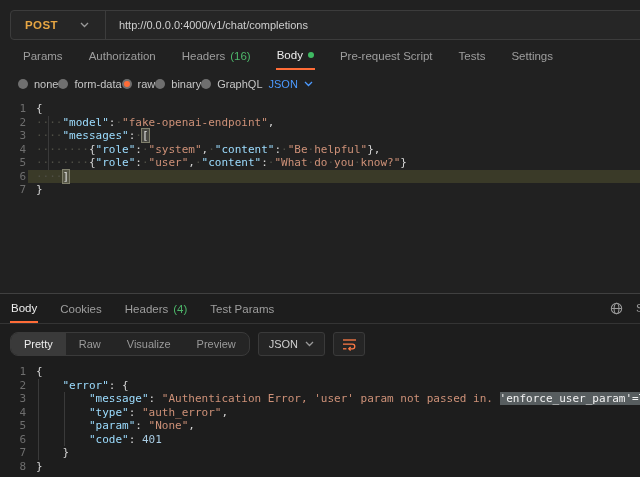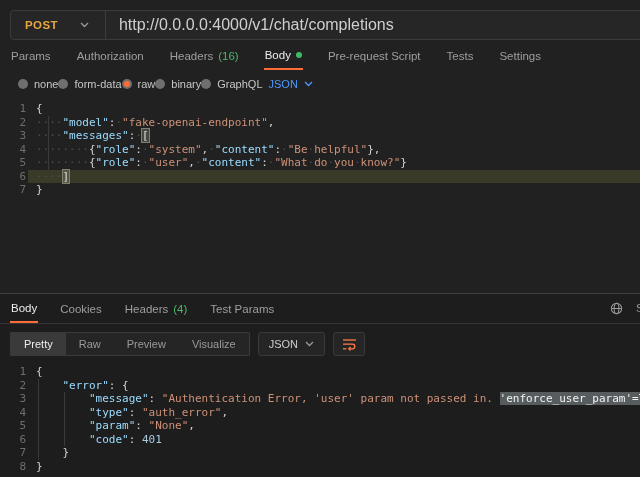--- a/index.html
+++ b/index.html
@@ -3,23 +3,23 @@
 <meta charset="utf-8">
 <style>
   html,body{width:640px;height:477px;margin:0;overflow:hidden;background:#212121;
     font-family:"Liberation Sans",sans-serif;-webkit-font-smoothing:antialiased;}
   
   .url-bar{position:absolute;left:10px;top:10px;width:660px;height:30px;background:#262626;
     border:1px solid #3c3c3c;border-radius:4px;display:flex;align-items:center;box-sizing:border-box;}
   .method{color:#e7a643;font-weight:bold;font-size:11.5px;letter-spacing:.4px;padding:0 22px 0 14px;}
   .chev{display:flex;align-items:center;padding-right:16px;}
   .vdiv{width:1px;height:28px;background:#3c3c3c;}
-  .url-text{color:#cfcfcf;font-size:16px;padding-left:13px;}
-  
-  .req-tabs{position:absolute;left:10px;top:46px;display:flex;gap:24px;height:24px;font-size:11.5px;color:#9e9e9e;justify-content:space-between;}
+  .url-text{color:#cfcfcf;font-size:11px;padding-left:13px;}
+  
+  .req-tabs{position:absolute;left:22px;top:46px;display:flex;gap:24px;height:24px;font-size:11.5px;color:#9e9e9e;justify-content:space-between;}
   .tab{display:flex;align-items:center;gap:5px;padding:2px 1px 6px 1px;cursor:default;}
   .tab.active{color:#ececec;border-bottom:2px solid #ff6c37;}
   .badge{color:#4db66a;}
   .dot{width:6px;height:6px;border-radius:50%;background:#3fba62;}
   
   .radio-row{position:absolute;left:18px;top:78px;display:flex;align-items:center;font-size:11px;color:#c6c6c6;}
   .opt{display:flex;align-items:center;gap:6px;}
   .radio{width:10px;height:10px;border-radius:50%;background:#6f6f6f;position:relative;}
   .radio.sel::after{content:"";position:absolute;left:2px;top:2px;width:6px;height:6px;border-radius:50%;background:#ff6c37;}
   .raw-type{display:flex;align-items:center;gap:6px;color:#4c9aff;margin-left:6px;}
@@ -41,21 +41,21 @@
   #req-editor{top:102px;height:191px;}
   
   .res-pane{position:absolute;left:0;top:293px;right:0;bottom:0;background:#1d1d1d;border-top:1px solid #404040;box-sizing:border-box;}
   .res-tabs{position:relative;display:flex;align-items:center;gap:21px;height:29px;padding-left:10px;
     font-size:11.5px;color:#9e9e9e;border-bottom:1px solid #343434;}
   .res-tabs .tab{height:100%;box-sizing:border-box;padding:0 1px;align-items:center;}
   .res-tabs .tab.active{border-bottom:2px solid #ff6c37;color:#ececec;}
   .globe{position:absolute;right:17px;top:8px;}
   .clipped{position:absolute;right:0;top:8px;width:4px;overflow:hidden;color:#9a9a9a;font-size:11.5px;}
   .toolbar{display:flex;gap:8px;margin:8px 0 0 10px;height:24px;align-items:stretch;font-size:11px;}
-  .seg{display:flex;border:1px solid #3a3a3a;border-radius:1px;background:#252525;overflow:hidden;justify-content:flex-end;}
+  .seg{display:flex;border:1px solid #3a3a3a;border-radius:8px;background:#252525;overflow:hidden;justify-content:flex-end;}
   .seg-item{padding:5px 13px;color:#9a9a9a;}
   .seg-item.active{background:#3a3a3a;color:#ededed;}
   .btn{display:flex;align-items:center;gap:7px;border:1px solid #3a3a3a;border-radius:3px;background:#252525;
     color:#cfcfcf;padding:0 10px;}
   .icon-btn{display:flex;align-items:center;justify-content:center;width:30px;border:1px solid #3a3a3a;
     border-radius:3px;background:#252525;}
   #res-editor{position:relative;top:0;margin-top:9px;height:115px;}
 </style>
 </head>
 <body>
@@ -180,22 +180,22 @@
           <path d="M1.4 7 H12.6"></path>
       </svg>
     </span>
     <span class="clipped">S</span>
   </div>
 
   <div class="toolbar">
     <div class="seg">
       <span class="seg-item active">Pretty</span>
       <span class="seg-item">Raw</span>
+      <span class="seg-item">Visualize</span>
       <span class="seg-item">Preview</span>
-      <span class="seg-item">Visualize</span>
     </div>
     <div class="btn">
       <span>JSON</span>
       <svg width="9" height="6" viewBox="0 0 9 6">
           <path d="M1 1 L4.5 4.5 L8 1" stroke="#9a9a9a" stroke-width="1.3" fill="none"></path>
         </svg>
     </div>
     <div class="icon-btn">
       <svg width="15" height="13" viewBox="0 0 15 13" fill="none" stroke="#ff7a45" stroke-width="1.3">
         <path d="M1 2 H14"></path>

